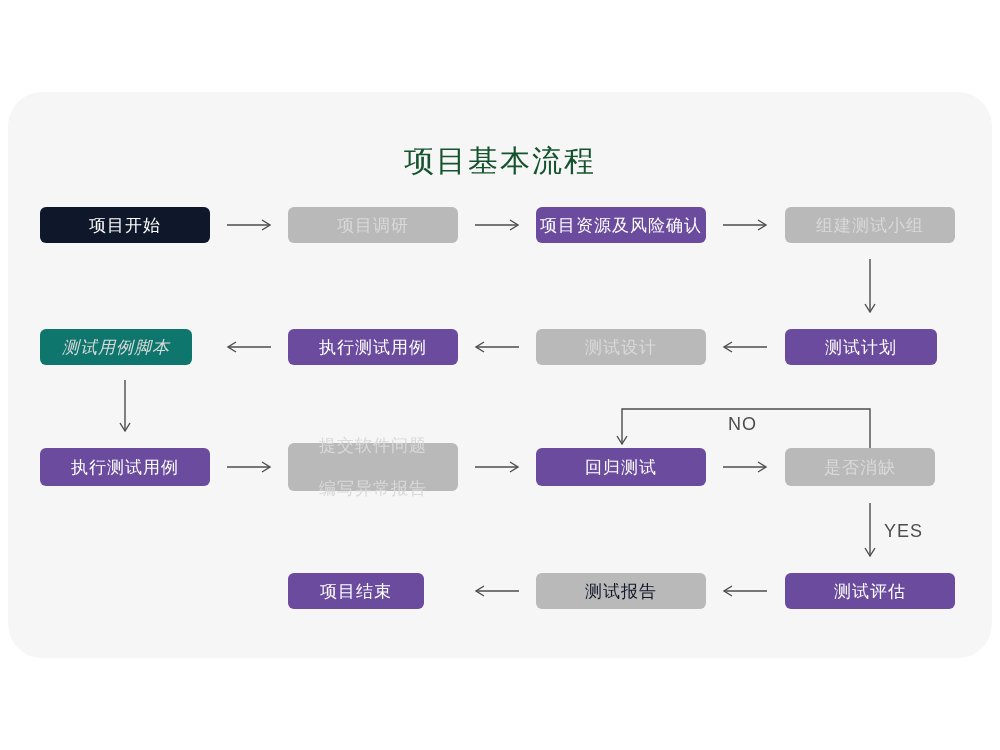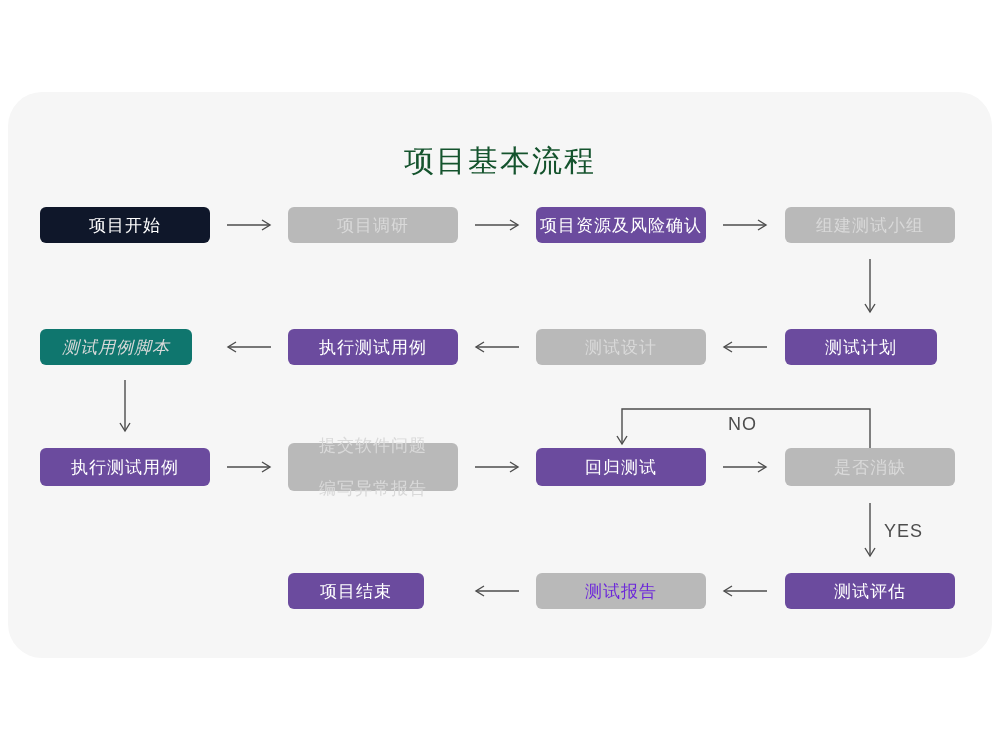--- a/index.html
+++ b/index.html
@@ -52,27 +52,27 @@
       <div class="node purple" style="left: 40px; top: 448px; width: 170px; height: 38px; background: rgb(107, 75, 158); color: rgb(255, 255, 255);">
         <span>执行测试用例</span>
       </div>
       <div class="node gray" style="left: 288px; top: 443px; width: 170px; height: 48px; background: rgb(185, 185, 185); color: rgb(217, 217, 217); gap: 20px;">
         <span>提交软件问题</span>
         <span>编写异常报告</span>
       </div>
       <div class="node purple" style="left: 536px; top: 448px; width: 170px; height: 38px; background: rgb(107, 75, 158); color: rgb(255, 255, 255);">
         <span>回归测试</span>
       </div>
-      <div class="node gray" style="left: 785px; top: 448px; width: 170px; height: 38px; background: rgb(185, 185, 185); color: rgb(217, 217, 217);">
+      <div class="node gray" style="left: 785px; top: 448px; width: 150px; height: 38px; background: rgb(185, 185, 185); color: rgb(217, 217, 217);">
         <span>是否消缺</span>
       </div>
       <div class="node purple" style="left: 785px; top: 573px; width: 170px; height: 36px; background: rgb(107, 75, 158); color: rgb(255, 255, 255);">
         <span>测试评估</span>
       </div>
-      <div class="node gray" style="left: 536px; top: 573px; width: 170px; height: 36px; background: rgb(185, 185, 185); color: #6d28d9;">
+      <div class="node gray" style="left: 536px; top: 573px; width: 170px; height: 36px; background: rgb(185, 185, 185); color: #0f172a;">
         <span>测试报告</span>
       </div>
       <div class="node purple" style="left: 288px; top: 573px; width: 136px; height: 36px; background: rgb(107, 75, 158); color: rgb(255, 255, 255);">
         <span>项目结束</span>
       </div>
     </div>
   <svg id="arrows" width="1000" height="750">
       <defs>
         <marker id="ah" markerUnits="userSpaceOnUse" markerWidth="12" markerHeight="12" refX="9" refY="6" orient="auto">
           <path d="M1,1 L9,6 L1,11" fill="none" stroke="#4d4d4d" stroke-width="1.4"></path>

